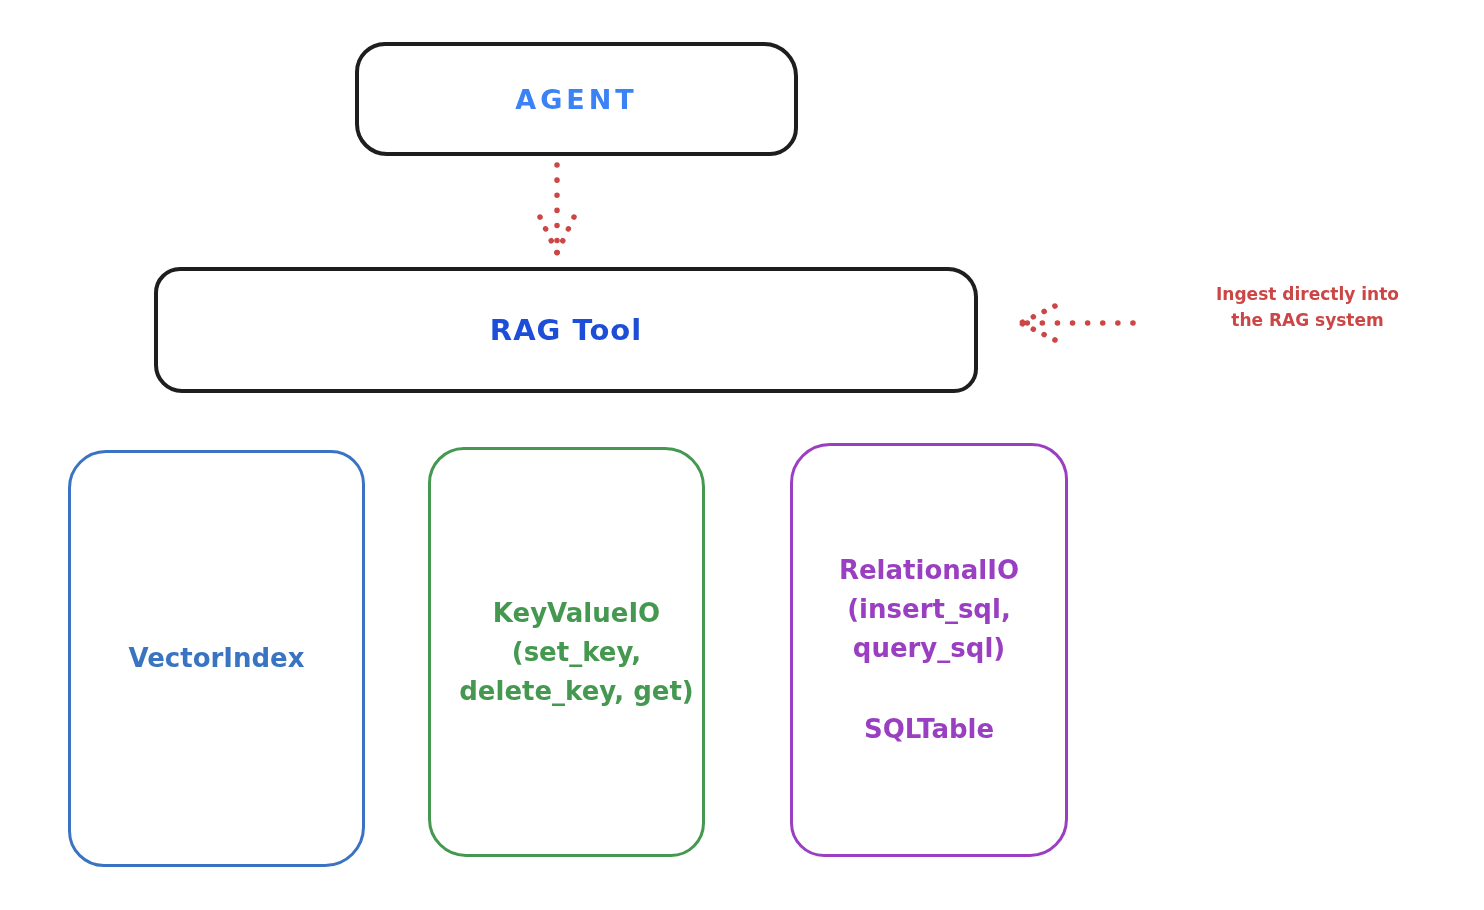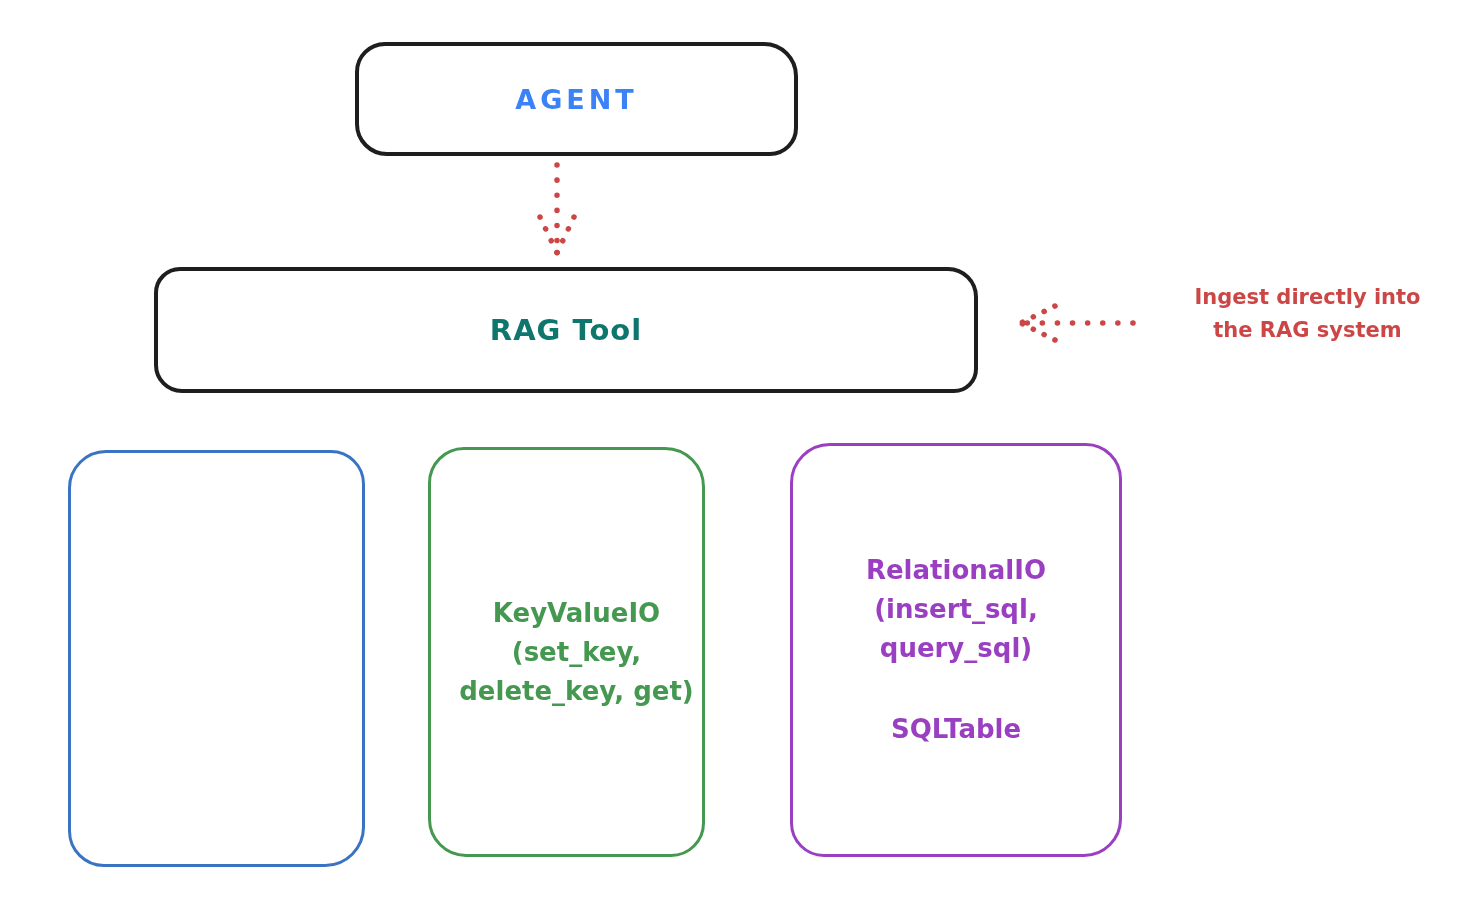--- a/index.html
+++ b/index.html
@@ -27,21 +27,21 @@
   }
   .node-rag {
     left: 154px; top: 267px; width: 824px; height: 126px;
     border: 4px solid #1e1e1e;
     border-radius: 26px 30px 24px 28px;
   }
   .node-agent .label {
     font-size: 27px; font-weight: bold; color: #3b82f6; letter-spacing: 4px;
   }
   .node-rag .label {
-    font-size: 29px; font-weight: bold; color: #0f766e; letter-spacing: 1px;
+    font-size: 29px; font-weight: bold; color: #1d4ed8; letter-spacing: 1px;
   }
   
   .io-node {
     position: absolute;
     display: flex;
     flex-direction: column;
     align-items: center;
     justify-content: center;
     gap: 42px;
     background: #ffffff;
@@ -60,41 +60,41 @@
     color: #3973c2;
   }
   .io-keyvalue {
     left: 428px; top: 447px; width: 277px; height: 410px;
     border: 3.5px solid #44984f;
     border-radius: 36px 40px 34px 38px;
     color: #44984f;
     padding-left: 20px;
   }
   .io-relational {
-    left: 790px; top: 443px; width: 332px; height: 414px;
+    left: 790px; top: 443px; width: 278px; height: 414px;
     border: 3.5px solid #9a3fc2;
     border-radius: 40px 36px 38px 34px;
     color: #9a3fc2;
   }
   
   .arrow { position: absolute; }
   .arrow-down { left: 527px; top: 160px; }
   .arrow-left { left: 1013px; top: 299px; }
   .arrow path {
     fill: none;
     stroke: #cd4646;
     stroke-linecap: round;
   }
   
   .annotation {
     position: absolute;
     left: 1135px; top: 281px; width: 345px;
     text-align: center;
     color: #cd4646;
-    font-size: 21px;
+    font-size: 17px;
     font-weight: bold;
     line-height: 1.55;
     white-space: pre-line;
   }
 </style>
 </head>
 <body>
 
 <div class="canvas">
 
@@ -115,20 +115,21 @@
   <svg class="arrow arrow-left" width="126" height="48" viewBox="0 0 126 48">
     <path d="M120 24 L8 24" stroke-width="5.5" stroke-dasharray="0.1 15"></path>
     <path d="M42 7 L8 24" stroke-width="5.5" stroke-dasharray="0.1 12"></path>
     <path d="M42 41 L8 24" stroke-width="5.5" stroke-dasharray="0.1 12"></path>
   </svg>
 
   <div class="annotation">Ingest directly into
 the RAG system</div>
 
   <div class="io-node io-vector">
+    <div class="subtitle">VectorIndex</div>
   </div>
 
   <div class="io-node io-keyvalue">
     <div class="title">KeyValueIO
 (set_key,
 delete_key, get)</div>
   </div>
 
   <div class="io-node io-relational">
     <div class="title">RelationalIO

